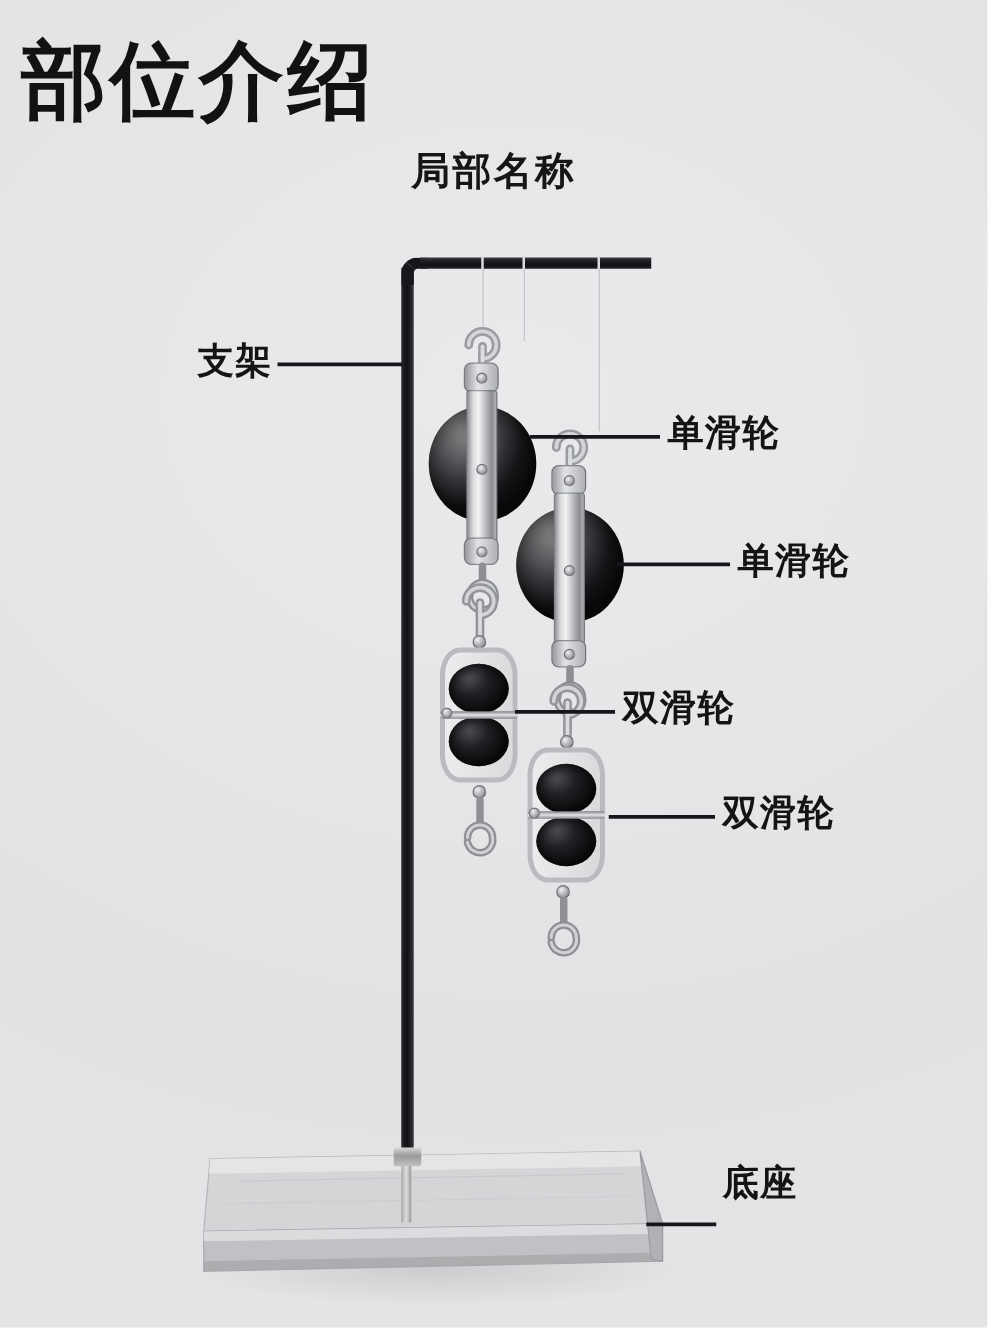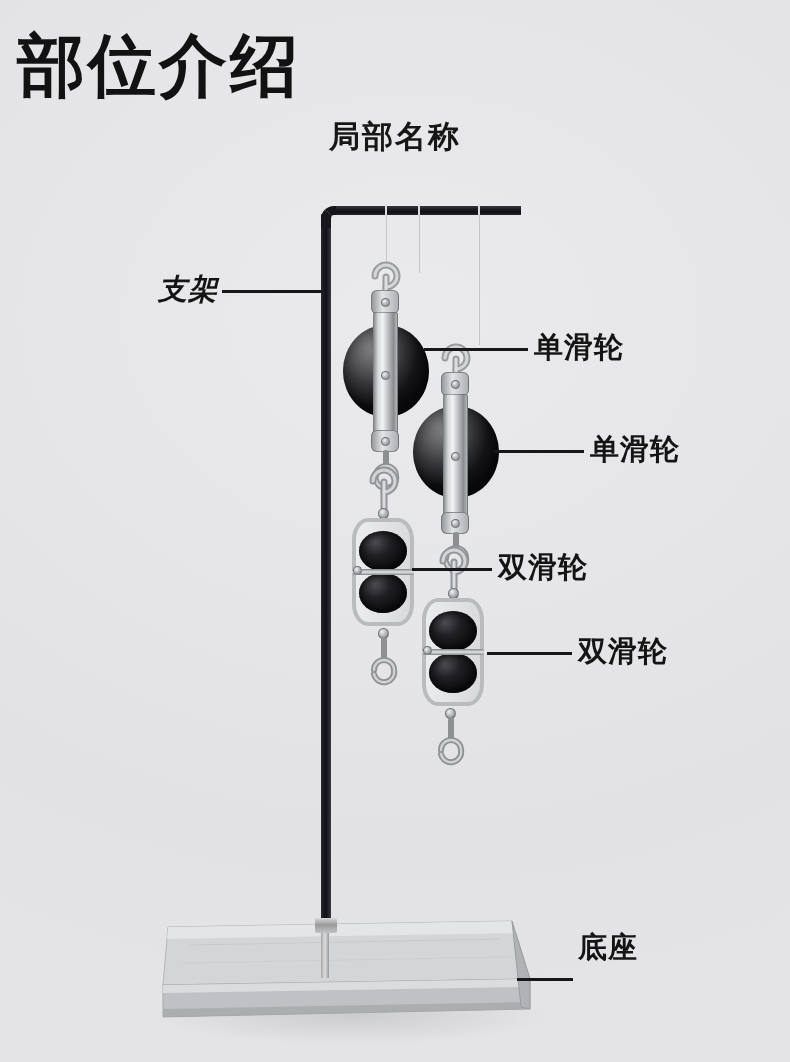--- a/index.html
+++ b/index.html
@@ -341,21 +341,21 @@
         <polygon points="362,16 380,74 380,104 371,102" fill="#b0b2b5" stroke="#9b9da0" stroke-width="1"></polygon>
       </svg>
       <div id="base-bolt"></div>
       <div id="base-nut"></div>
     </div>
   </div>
 
   <div>
 
     <div class="leader" style="left:222px;top:290px;width:100px;"></div>
-    <div class="callout-text" style="left:158px;top:274px;font-style:italic;">支架</div>
+    <div class="callout-text" style="left:158px;top:274px;">支架</div>
 
     <div class="leader" style="left:424px;top:348px;width:104px;"></div>
     <div class="callout-text" style="left:534px;top:332px;">单滑轮</div>
 
     <div class="leader" style="left:494px;top:450px;width:90px;"></div>
     <div class="callout-text" style="left:590px;top:434px;">单滑轮</div>
 
     <div class="leader" style="left:412px;top:568px;width:80px;"></div>
     <div class="callout-text" style="left:498px;top:552px;">双滑轮</div>
 

